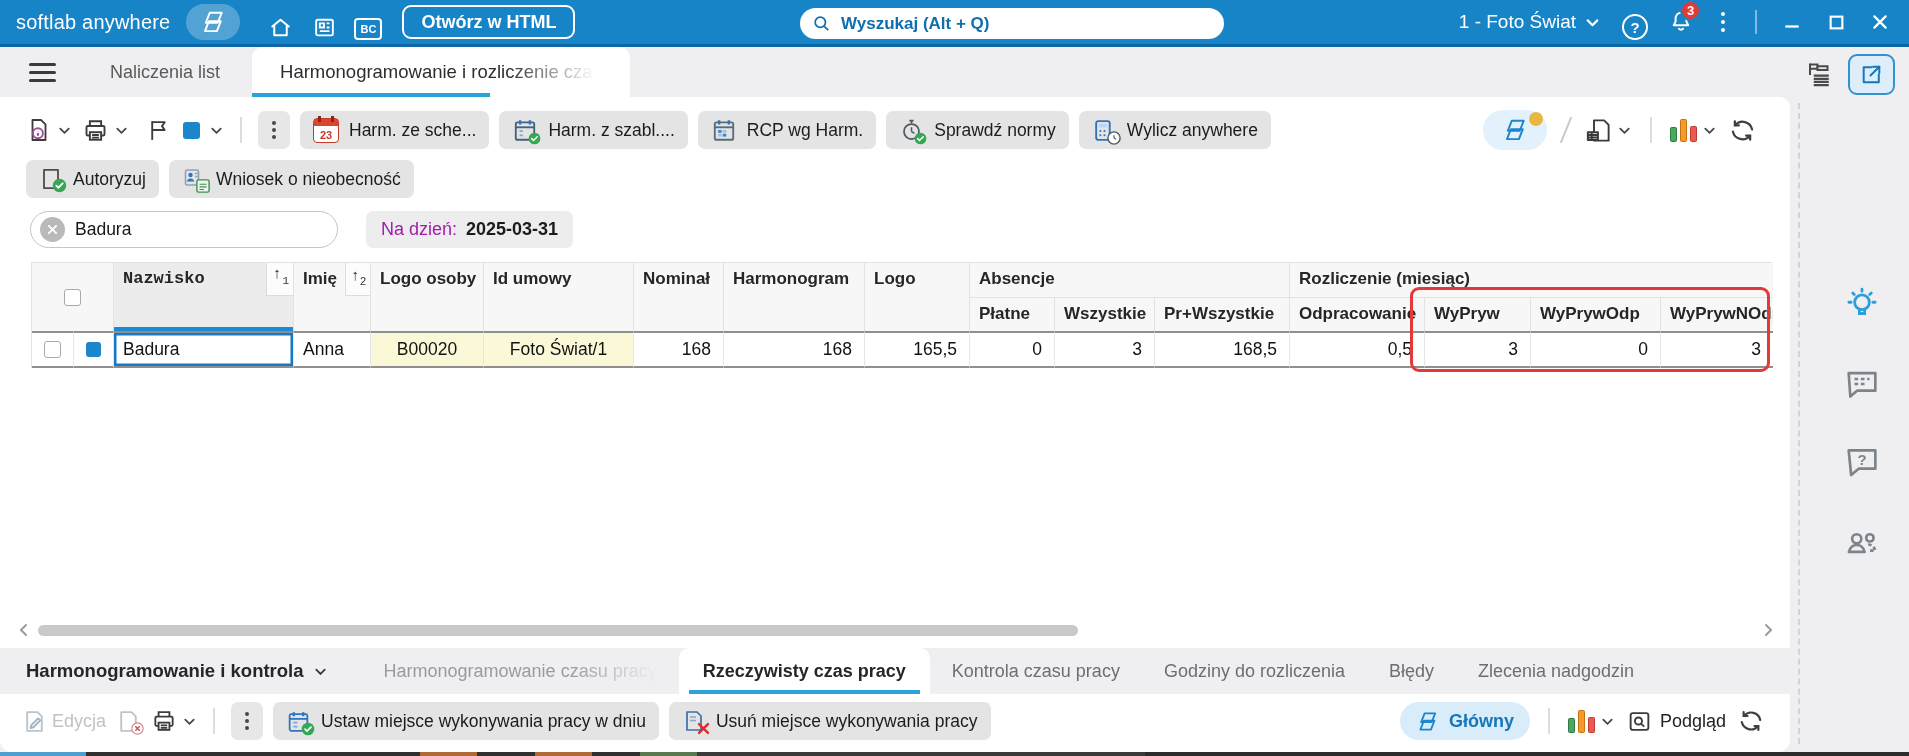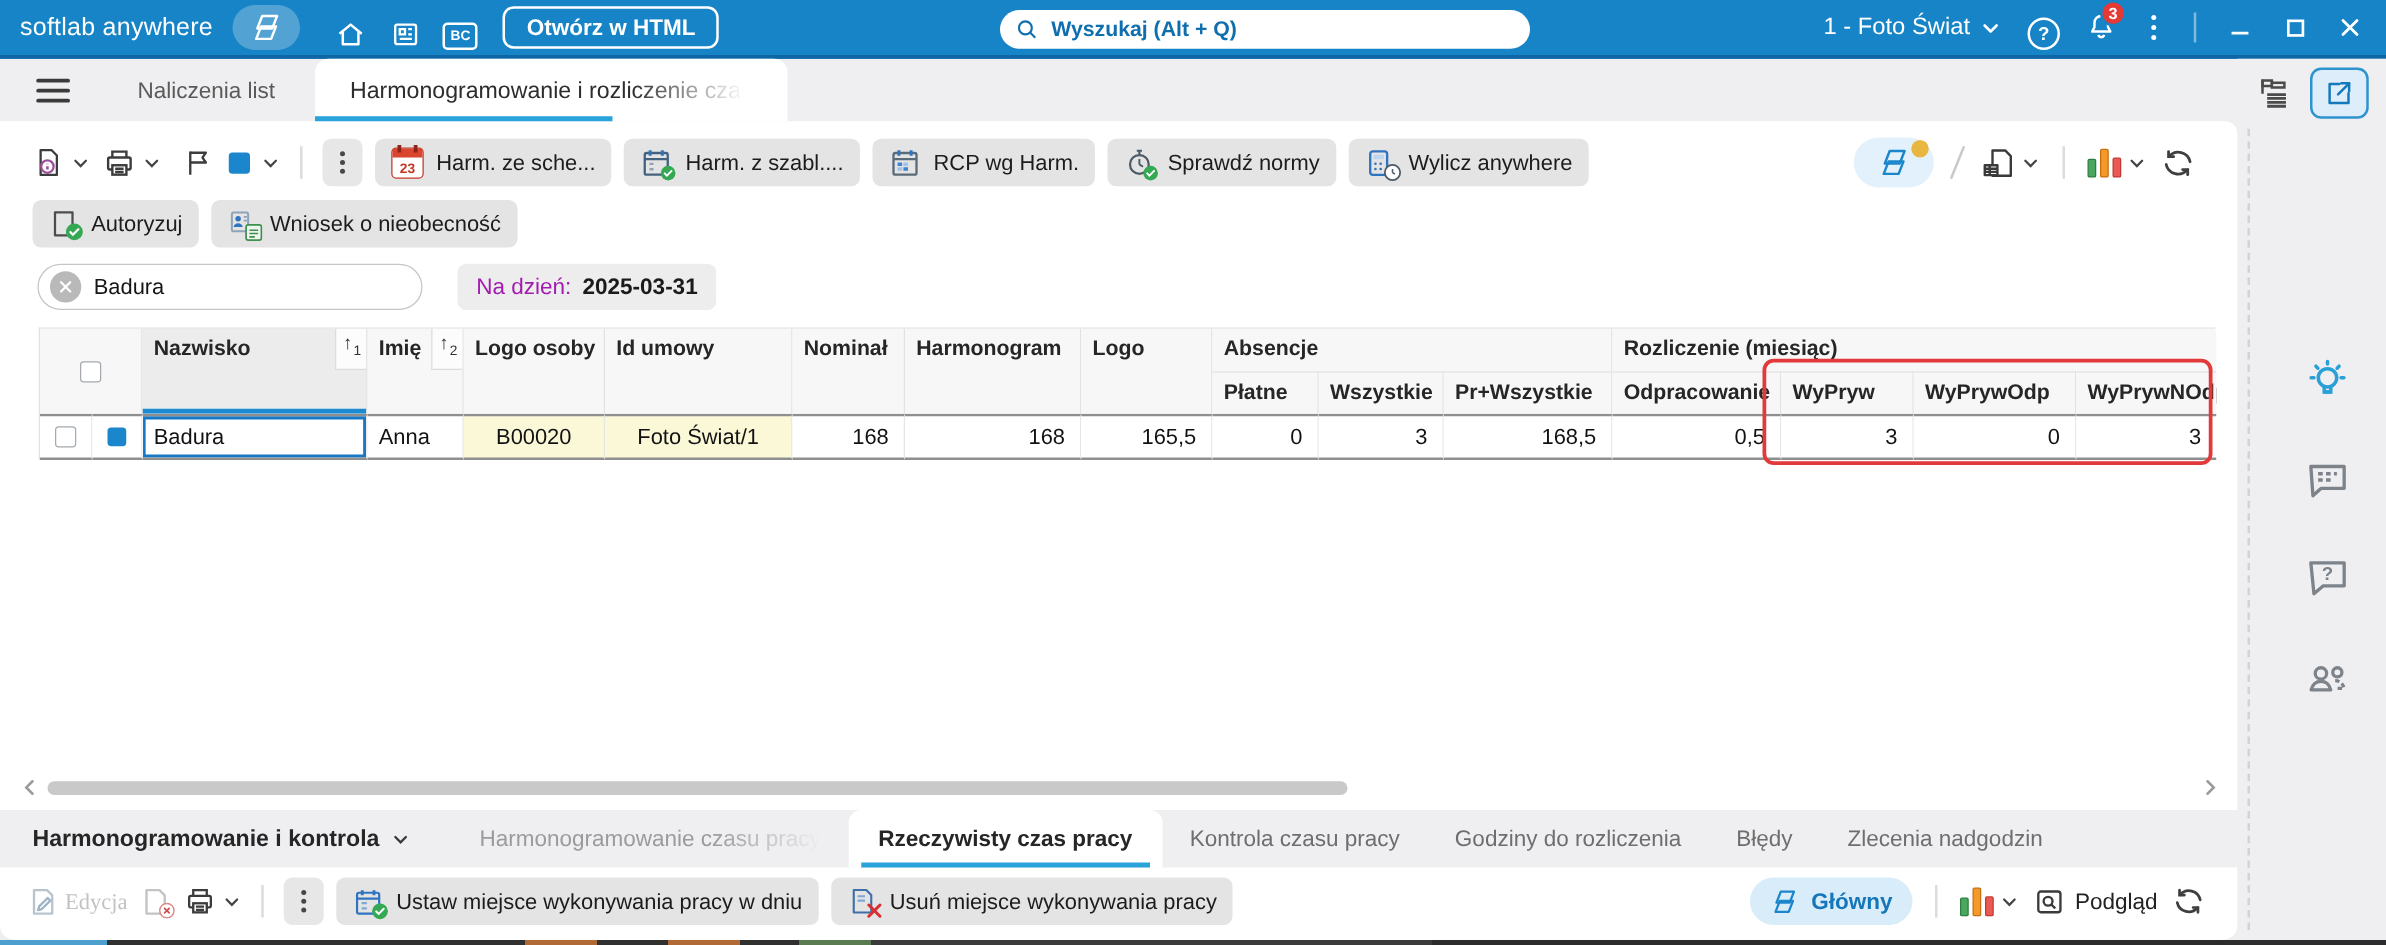--- a/index.html
+++ b/index.html
@@ -49,21 +49,21 @@
   .tab { display:flex; align-items:center; padding:0 32px; font-size:18px; color:#5a5a5a; }
   .tab.active { background:#fff; border-radius:11px 11px 0 0; color:#2d2d2d; position:relative; padding:0 28px; }
   .fade-label { font-size:18.5px; -webkit-mask-image:linear-gradient(90deg,#000 70%,rgba(0,0,0,0) 98%);
                 mask-image:linear-gradient(90deg,#000 70%,rgba(0,0,0,0) 98%); }
   .tab-underline { position:absolute; left:0; bottom:0; width:238px; height:4px; background:#29a3d9; }
 
   
   .panel { flex:1; background:#fff; border-top-right-radius:10px; display:flex; flex-direction:column; min-height:0; }
   .bar { display:flex; align-items:center; gap:10px; padding:13px 20px 0 26px; }
   .bar2 { padding-top:10px; }
-  .ic-plain { display:flex; align-items:center; gap:5px; color:#3c3c3c;font-family:Liberation Serif, serif; }
+  .ic-plain { display:flex; align-items:center; gap:5px; color:#3c3c3c; }
   .vsep { width:2px; height:26px; background:#dcdcdc; margin:0 6px; flex:0 0 2px;}
   .kebab { width:32px; height:38px; background:#e7e7e7; border-radius:7px; display:flex; align-items:center; justify-content:center; }
   .kebab i { width:4px; height:4px; border-radius:50%; background:#474747; box-shadow:0 7px 0 #474747,0 -7px 0 #474747; }
   .btn-gray { display:inline-flex; align-items:center; gap:10px; background:#e4e4e4; border-radius:7px;
               height:38px; padding:0 13px; font-size:17.5px; color:#1c1c1c; white-space:nowrap; }
   .swatch { width:17px; height:17px; background:#1b86cb; border-radius:3px; display:inline-block; }
   .r-cluster { margin-left:auto; display:flex; align-items:center; gap:12px; padding-right:14px; }
   .view-pill { width:64px; height:40px; border-radius:20px; background:#e2f1fb; position:relative;
                color:#1b86cb; display:flex; align-items:center; justify-content:center; }
   .view-pill .dot { position:absolute; top:2px; right:4px; width:14px; height:14px; border-radius:50%; background:#e9b640; }
@@ -483,21 +483,21 @@
             <span class="val">2025-03-31</span>
           </div>
         </div>
 
         <div class="tbl-wrap">
           <div class="tbl">
 
             <div class="h hc r12" style="grid-column:1/3;">
               <input type="checkbox" class="cbx" style="">
             </div>
-            <div class="h sel r12" style="grid-column:3;">
+            <div class="h sel r12" style="grid-column:3;font-family:Liberation Mono, monospace;">
               <span>Nazwisko</span>
               <span class="sortb">
                 <span class="ar">↑</span>
                 <span class="num">1</span>
               </span>
             </div>
             <div class="h r12" style="grid-column:4;">
               <span>Imię</span>
               <span class="sortb">
                 <span class="ar">↑</span>

